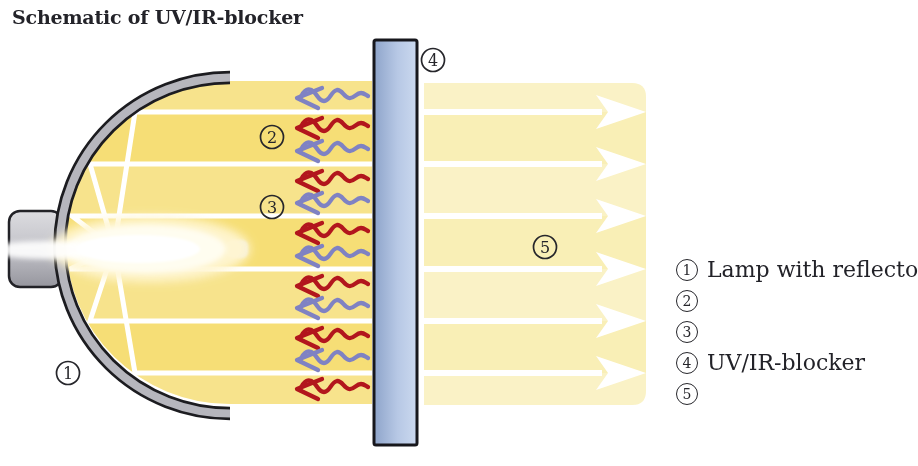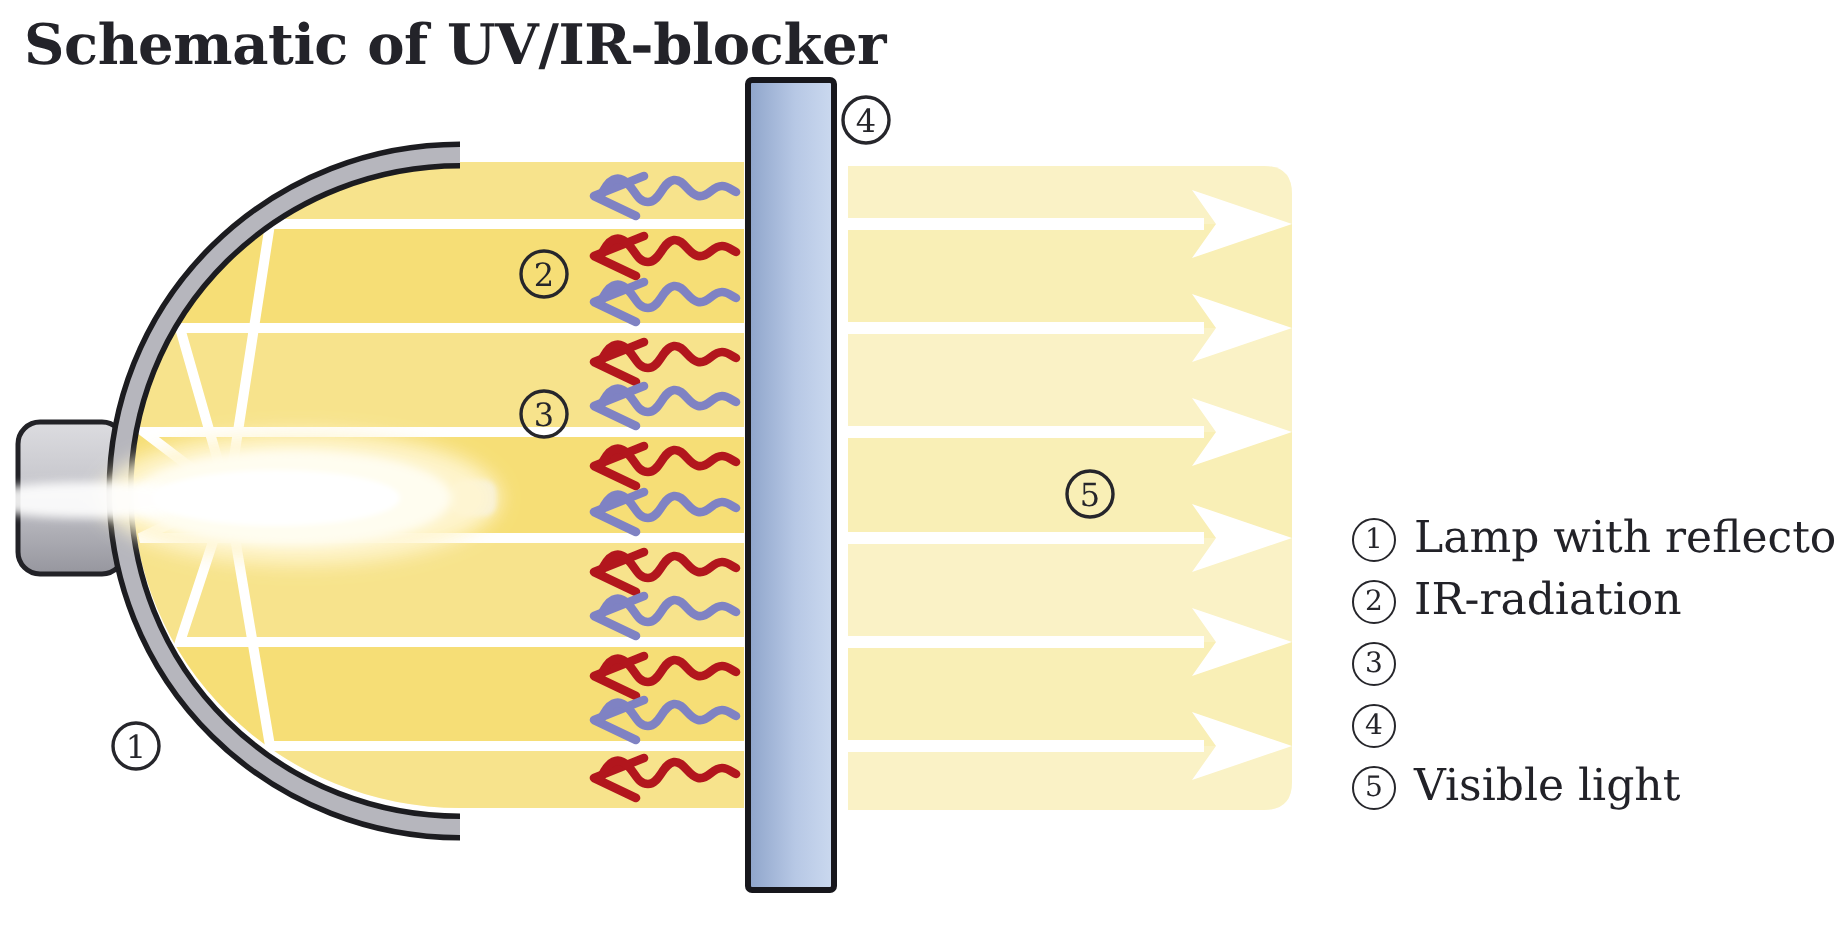--- a/index.html
+++ b/index.html
@@ -1,18 +1,18 @@
 <!DOCTYPE html>
 <html><head>
 <meta charset="utf-8">
 <style>
   html,body{margin:0;padding:0;background:#ffffff;}
   #stage{position:relative;width:918px;height:466px;background:#ffffff;overflow:hidden;
          font-family:"DejaVu Serif","Liberation Serif",serif;}
-  #title{position:absolute;left:12px;top:6px;font-size:28px;font-weight:bold;
+  #title{position:absolute;left:12px;top:6px;font-size:19px;font-weight:bold;
          color:#232329;letter-spacing:-0.2px;}
   #diagram{position:absolute;left:0;top:0;}
   #legend{position:absolute;left:676px;top:254px;}
   .legend-item{display:flex;align-items:center;height:31px;white-space:nowrap;}
   .num-circle{display:inline-flex;align-items:center;justify-content:center;
       width:20px;height:20px;border:1.6px solid #26262b;border-radius:50%;
       font-size:14px;color:#26262b;flex:0 0 auto;margin-right:9px;line-height:1;}
   .legend-label{font-size:22px;color:#222228;}
   .w-red{color:#b2161d;}
   .w-blue{color:#7f82c3;}
@@ -169,27 +169,26 @@
     </g>
   </svg>
 
   <div id="legend">
     <div class="legend-item">
       <span class="num-circle">1</span>
       <span class="legend-label">Lamp with reflector</span>
     </div>
     <div class="legend-item">
       <span class="num-circle">2</span>
-      <span class="legend-label">IR-radiation</span>
     </div>
     <div class="legend-item">
       <span class="num-circle">3</span>
     </div>
     <div class="legend-item">
       <span class="num-circle">4</span>
+      <span class="legend-label">UV/IR-blocker</span>
     </div>
     <div class="legend-item">
       <span class="num-circle">5</span>
-      <span class="legend-label">Visible light</span>
     </div>
   </div>
 
 </div>
 
 </body></html>

